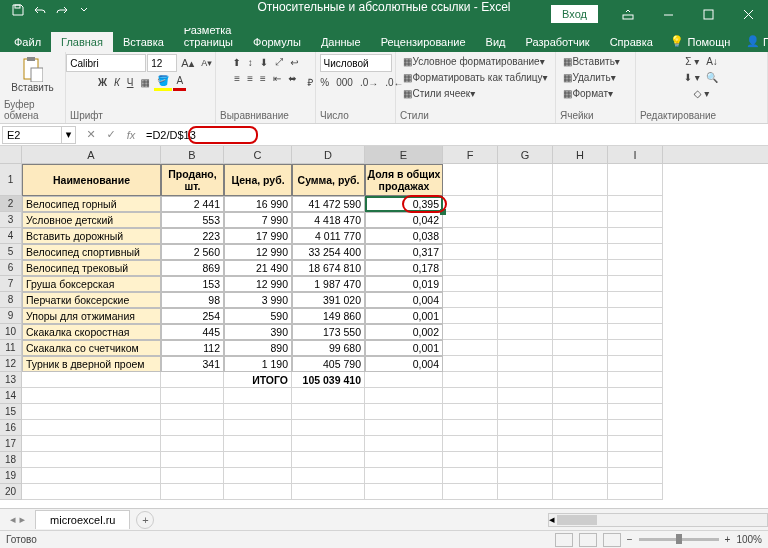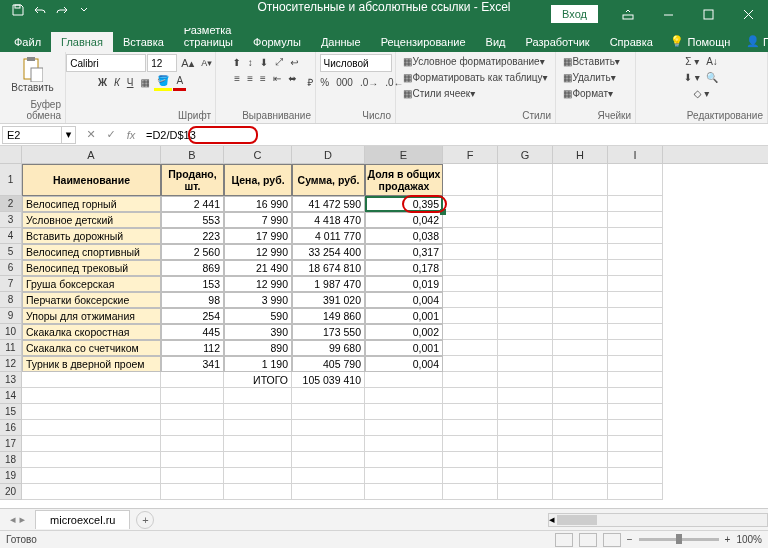--- a/index.html
+++ b/index.html
@@ -19,21 +19,21 @@
 
 .menutabs { height: 24px; background: #217346; display: flex; align-items: flex-end; color: #fff; font-size: 11px; padding-left: 4px; }
 .menutab { padding: 4px 10px; cursor: pointer; }
 .menutab.active { background: #f3f3f3; color: #217346; }
 .menutabs-right { margin-left: auto; display: flex; }
 .menutab-r { padding: 4px 8px; cursor: pointer; display: flex; align-items: center; gap: 3px; }
 
 
 .ribbon { height: 72px; background: #f3f3f3; border-bottom: 1px solid #d4d4d4; display: flex; font-size: 10px; color: #444; }
 .rgroup { border-right: 1px solid #e0e0e0; display: flex; flex-direction: column; padding: 2px 4px; position: relative; }
-.rgroup-label { text-align: right; font-size: 10px; color: #666; padding-top: 1px; }
+.rgroup-label { text-align: left; font-size: 10px; color: #666; padding-top: 1px; }
 .rgroup-body { flex: 1; display: flex; align-items: center; gap: 2px; }
 .rbtn { padding: 2px 3px; cursor: pointer; display: flex; align-items: center; justify-content: center; }
 .font-sel { height: 18px; border: 1px solid #ccc; font-size: 10px; padding: 0 3px; background: #fff; }
 .rcol { display: flex; flex-direction: column; gap: 1px; }
 .rrow { display: flex; gap: 1px; align-items: center; }
 
 
 .fbar { height: 22px; border-bottom: 1px solid #d4d4d4; display: flex; align-items: center; background: #fff; font-size: 11px; }
 .namebox { width: 60px; height: 18px; border: 1px solid #ccc; margin-left: 2px; padding: 0 4px; display: flex; align-items: center; }
 .namebox-dd { width: 14px; height: 18px; border: 1px solid #ccc; border-left: none; display: flex; align-items: center; justify-content: center; cursor: pointer; }
@@ -48,21 +48,21 @@
 .corner { width: 22px; border-right: 1px solid #ccc; background: #e6e6e6; }
 .colhead { border-right: 1px solid #ccc; text-align: center; font-size: 11px; color: #333; line-height: 18px; background: #e6e6e6; }
 .colhead.sel { background: #d2d2d2; }
 .rows { position: relative; }
 .row { display: flex; height: 16px; }
 .row.hdr { height: 32px; }
 .rowhead { width: 22px; background: #e6e6e6; border-right: 1px solid #ccc; border-bottom: 1px solid #ccc; text-align: center; font-size: 10px; color: #333; display: flex; align-items: center; justify-content: center; }
 .rowhead.sel { background: #d2d2d2; }
 .cell { border-right: 1px solid #d4d4d4; border-bottom: 1px solid #d4d4d4; padding: 0 3px; font-size: 10.5px; display: flex; align-items: center; overflow: hidden; white-space: nowrap; }
 .cell.r { justify-content: flex-end; }
-.cell.b { font-weight: normal; }
+.cell.b { font-weight: bold; }
 
 .hdr-cell { background: #fdeabf; border: 1px solid #7f7f7f; text-align: center; font-weight: bold; font-size: 10.5px; display: flex; align-items: center; justify-content: center; }
 .name-cell { background: #fff2cc; border: 1px solid #bfbfbf; }
 .data-cell { border: 1px solid #bfbfbf; }
 
 .cell-highlight { position: absolute; border: 2px solid #d40000; border-radius: 9px; pointer-events: none; }
 .active-border { position: absolute; border: 2px solid #217346; pointer-events: none; }
 .fillhandle { position: absolute; width: 6px; height: 6px; background: #217346; }
 
 

